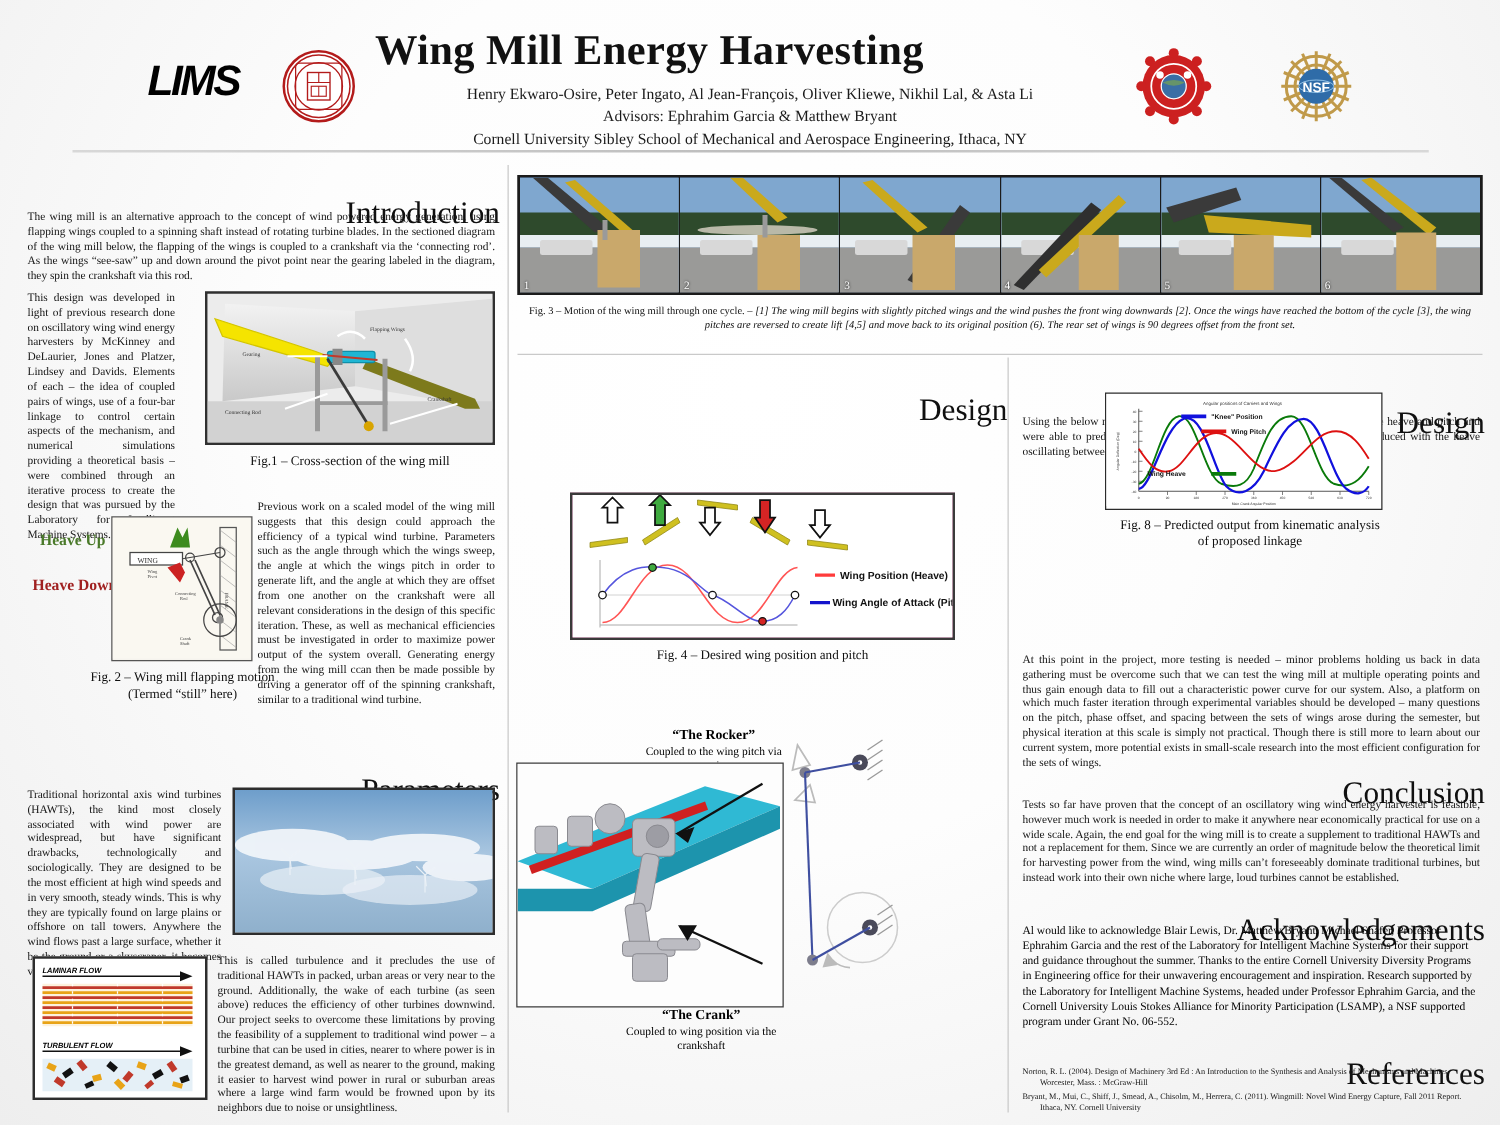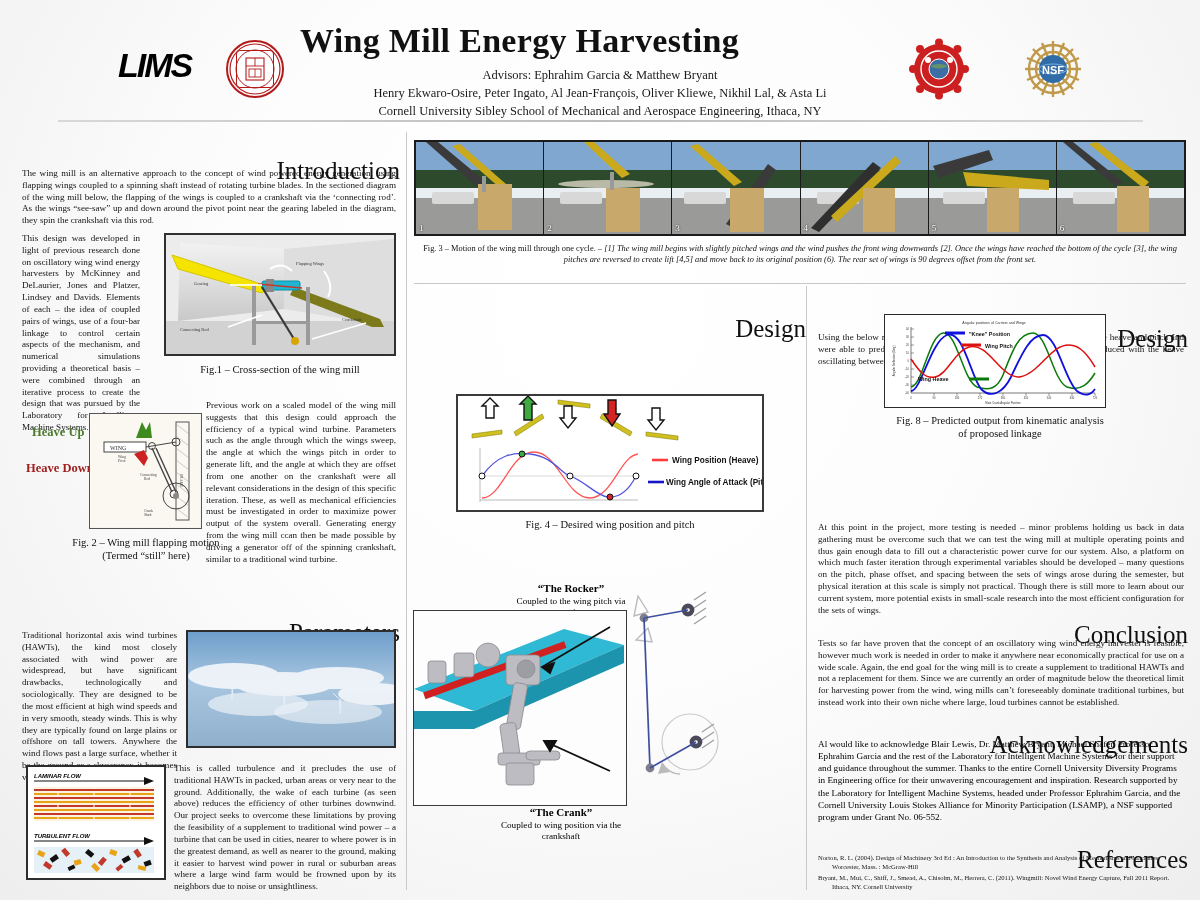--- a/index.html
+++ b/index.html
@@ -141,22 +141,22 @@
         <line x1="18" y1="24" x2="36" y2="24" stroke="#b31b1b" stroke-width="0.9"></line>
         <line x1="27" y1="16" x2="27" y2="24" stroke="#b31b1b" stroke-width="0.9"></line>
         <rect x="21" y="27" width="12" height="8" fill="none" stroke="#b31b1b" stroke-width="0.9"></rect>
         <line x1="27" y1="27" x2="27" y2="35" stroke="#b31b1b" stroke-width="0.8"></line>
       </svg>
     </div>
 
     <h1 class="title">Wing Mill Energy Harvesting</h1>
 
     <div class="authors">
+      <div>Henry Ekwaro-Osire, Peter Ingato, Al Jean-François, Oliver Kliewe, Nikhil Lal, &amp; Asta Li</div>
       <div>Advisors: Ephrahim Garcia &amp; Matthew Bryant</div>
-      <div>Henry Ekwaro-Osire, Peter Ingato, Al Jean-François, Oliver Kliewe, Nikhil Lal, &amp; Asta Li</div>
       <div>Cornell University Sibley School of Mechanical and Aerospace Engineering, Ithaca, NY</div>
     </div>
 
     <div class="mae-logo">
       <svg width="62" height="62" viewBox="0 0 62 62">
         <g fill="#cc2020">
           <circle cx="31" cy="31" r="25"></circle>
           <circle cx="31" cy="4.5" r="4"></circle>
             <circle cx="49.5" cy="11" r="4"></circle>
           <circle cx="57" cy="31" r="4"></circle>

